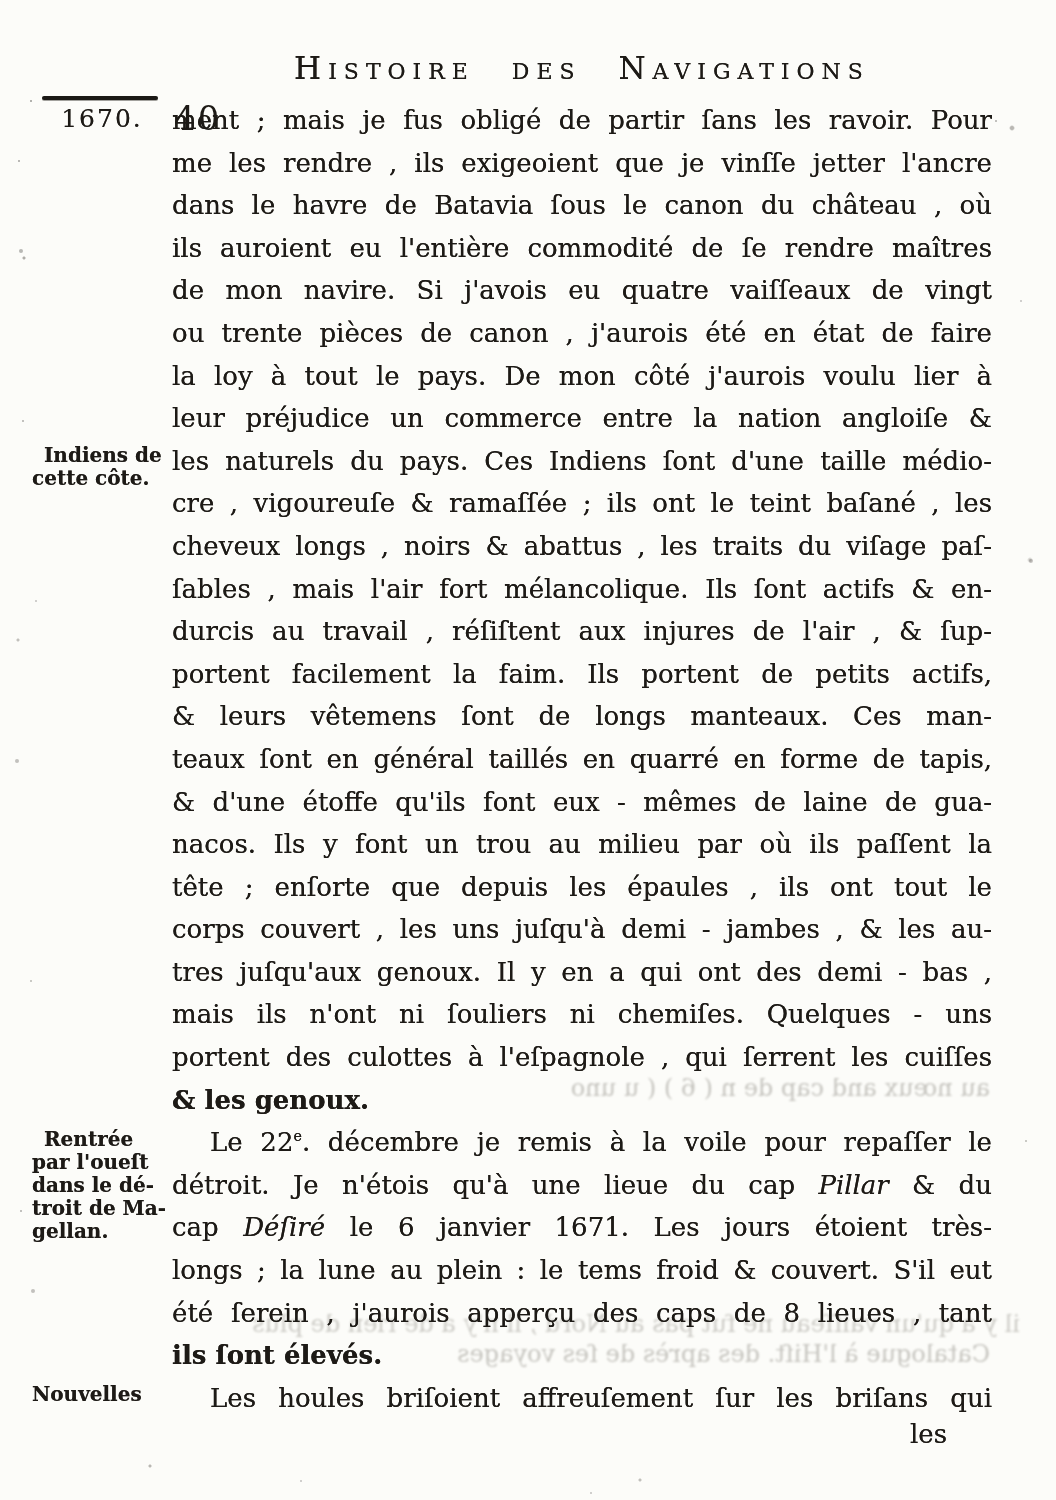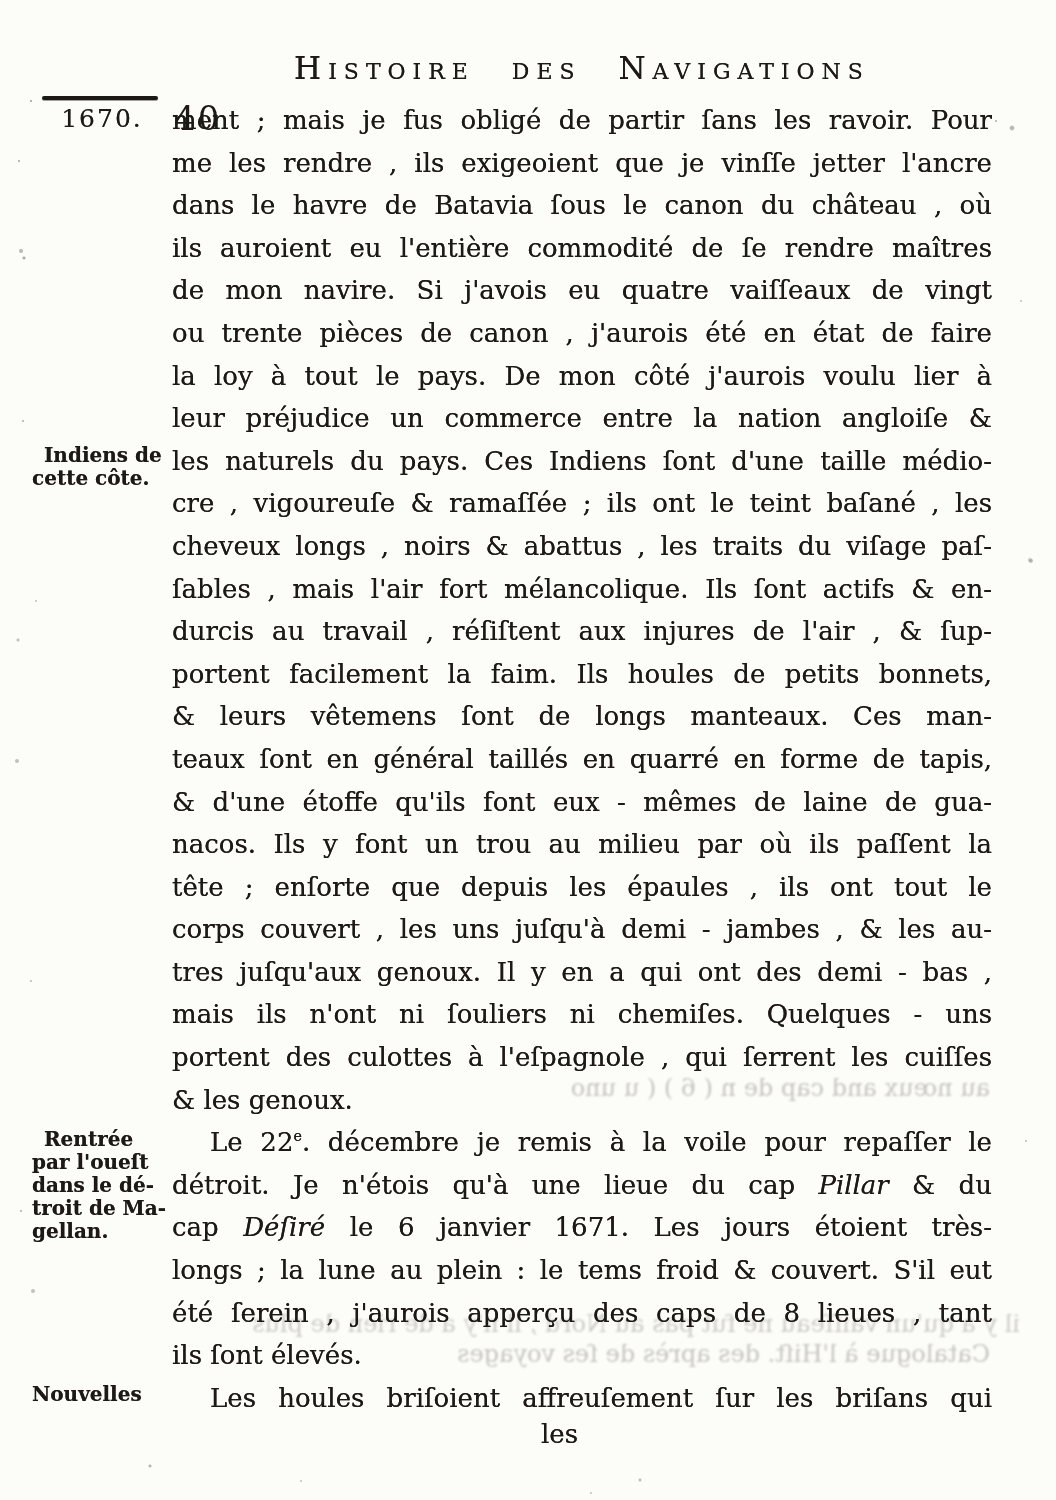--- a/index.html
+++ b/index.html
@@ -39,28 +39,28 @@
   #note-indiens{top:444px;}
   #note-rentree{top:1128px;}
   #note-nouvelles{top:1383px;}
   
   .body-text{
     position:absolute;left:172px;top:99px;width:820px;
     font-size:26px;line-height:42.6px;
     text-shadow:0 0 .6px rgba(25,22,18,.9);
   }
   .line{height:42.6px;text-align:justify;text-align-last:justify;}
-  .line.end{text-align:left;text-align-last:left;}
+  .line.end{text-align:left;text-align-last:left;font-weight:bold;}
   .line.indent{text-indent:38px;}
   .line em{font-style:italic;margin-top:36px;}
   .line sup{font-size:.55em;vertical-align:super;line-height:0;}
   
   .catchword{
     position:absolute;top:1419px;left:172px;width:775px;
-    font-size:26px;text-align:center;
+    font-size:26px;text-align:right;
     text-shadow:0 0 .6px rgba(25,22,18,.9);
   }
   
   .bleed{
     position:absolute;transform:scaleX(-1);
     color:#5d594f;filter:blur(.8px);
     font-size:24px;white-space:nowrap;overflow:hidden;
   }
   #bleed-1{left:330px;top:1074px;width:660px;opacity:.34;}
   #bleed-2{left:158px;top:1310px;width:862px;opacity:.30;}
@@ -129,21 +129,21 @@
       <div class="line"><span>ils auroient eu l'entière commodité de ſe rendre maîtres</span></div>
       <div class="line"><span>de mon navire. Si j'avois eu quatre vaiſſeaux de vingt</span></div>
       <div class="line"><span>ou trente pièces de canon , j'aurois été en état de faire</span></div>
       <div class="line"><span>la loy à tout le pays. De mon côté j'aurois voulu lier à</span></div>
       <div class="line"><span>leur préjudice un commerce entre la nation angloiſe &amp;</span></div>
       <div class="line"><span>les naturels du pays. Ces Indiens ſont d'une taille médio-</span></div>
       <div class="line"><span>cre , vigoureuſe &amp; ramaſſée ; ils ont le teint baſané , les</span></div>
       <div class="line"><span>cheveux longs , noirs &amp; abattus , les traits du viſage paſ-</span></div>
       <div class="line"><span>ſables , mais l'air fort mélancolique. Ils ſont actifs &amp; en-</span></div>
       <div class="line"><span>durcis au travail , réſiſtent aux injures de l'air , &amp; ſup-</span></div>
-      <div class="line"><span>portent facilement la faim. Ils houles de petits bonnets,</span></div>
+      <div class="line"><span>portent facilement la faim. Ils portent de petits actifs,</span></div>
       <div class="line"><span>&amp; leurs vêtemens ſont de longs manteaux. Ces man-</span></div>
       <div class="line"><span>teaux ſont en général taillés en quarré en forme de tapis,</span></div>
       <div class="line"><span>&amp; d'une étoffe qu'ils font eux - mêmes de laine de gua-</span></div>
       <div class="line"><span>nacos. Ils y font un trou au milieu par où ils paſſent la</span></div>
       <div class="line"><span>tête ; enſorte que depuis les épaules , ils ont tout le</span></div>
       <div class="line"><span>corps couvert , les uns juſqu'à demi - jambes , &amp; les au-</span></div>
       <div class="line"><span>tres juſqu'aux genoux. Il y en a qui ont des demi - bas ,</span></div>
       <div class="line"><span>mais ils n'ont ni ſouliers ni chemiſes. Quelques - uns</span></div>
       <div class="line"><span>portent des culottes à l'eſpagnole , qui ſerrent les cuiſſes</span></div>
       <div class="line end"><span>&amp; les genoux.</span></div>

